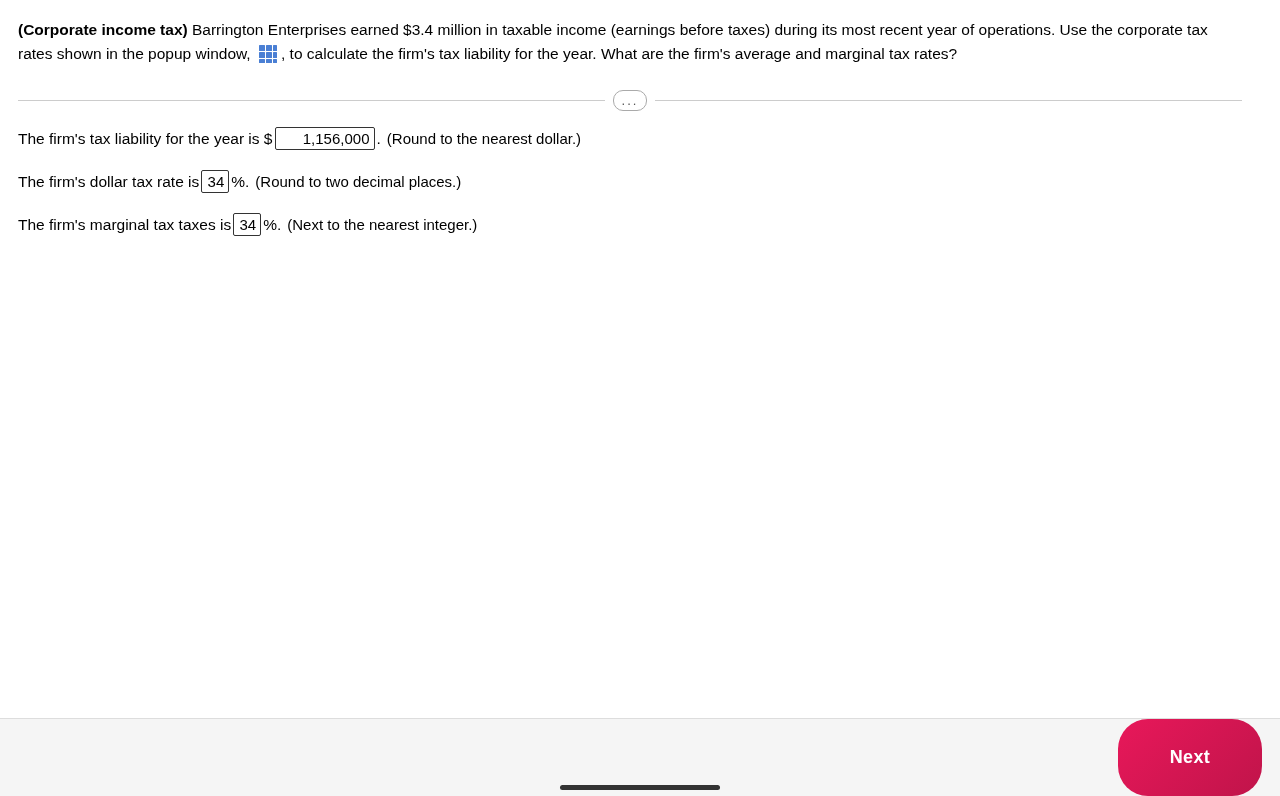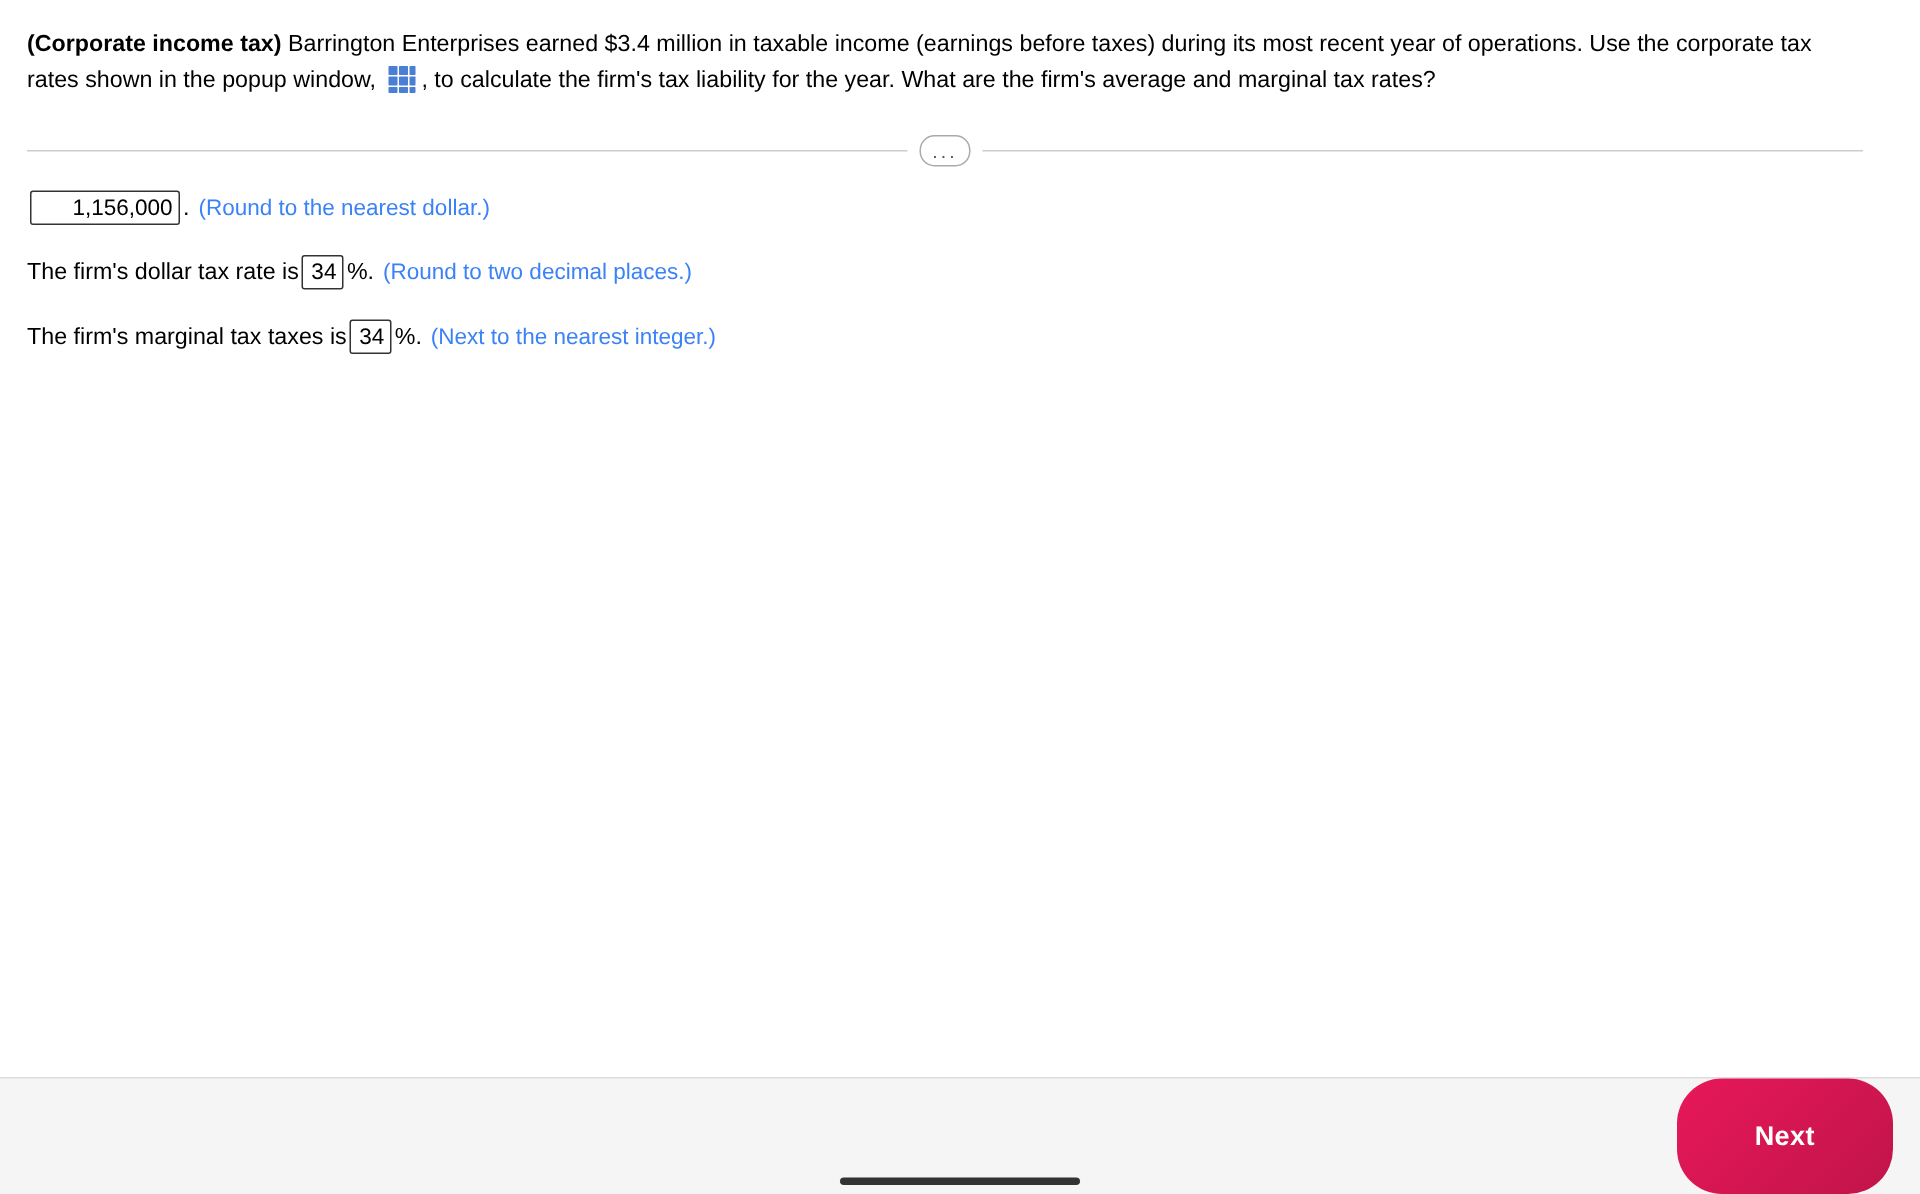--- a/index.html
+++ b/index.html
@@ -96,21 +96,21 @@
 
     .input-wide {
       width: 100px;
     }
 
     .input-narrow {
       width: 28px;
     }
 
     .hint-text {
-      color: #3b82f6;
+      color: #000000;
       font-size: 15px;
       margin-left: 6px;
       white-space: nowrap;
     }
 
     .unit-text {
       font-size: 15.5px;
       white-space: nowrap;
     }
 
@@ -171,20 +171,21 @@
     </span><span>, to calculate the firm's tax liability for the year.  What are the firm's average and marginal tax rates?</span>
   </p>
 
   <div class="divider-container">
     <div class="divider-line"></div>
     <div class="divider-dots">...</div>
     <div class="divider-line"></div>
   </div>
 
   <div class="question-row">
+    <span class="question-label">The firm's tax liability for the year is $</span>
     <input class="answer-input input-wide" type="text" value="1,156,000" style="">
     <span class="unit-text">.</span>
     <span class="hint-text">(Round to the nearest dollar.)</span>
   </div>
 
   <div class="question-row">
     <span class="question-label">The firm's dollar tax rate is</span>
     <input class="answer-input input-narrow" type="text" value="34" style="">
     <span class="unit-text">%.</span>
     <span class="hint-text">(Round to two decimal places.)</span>

